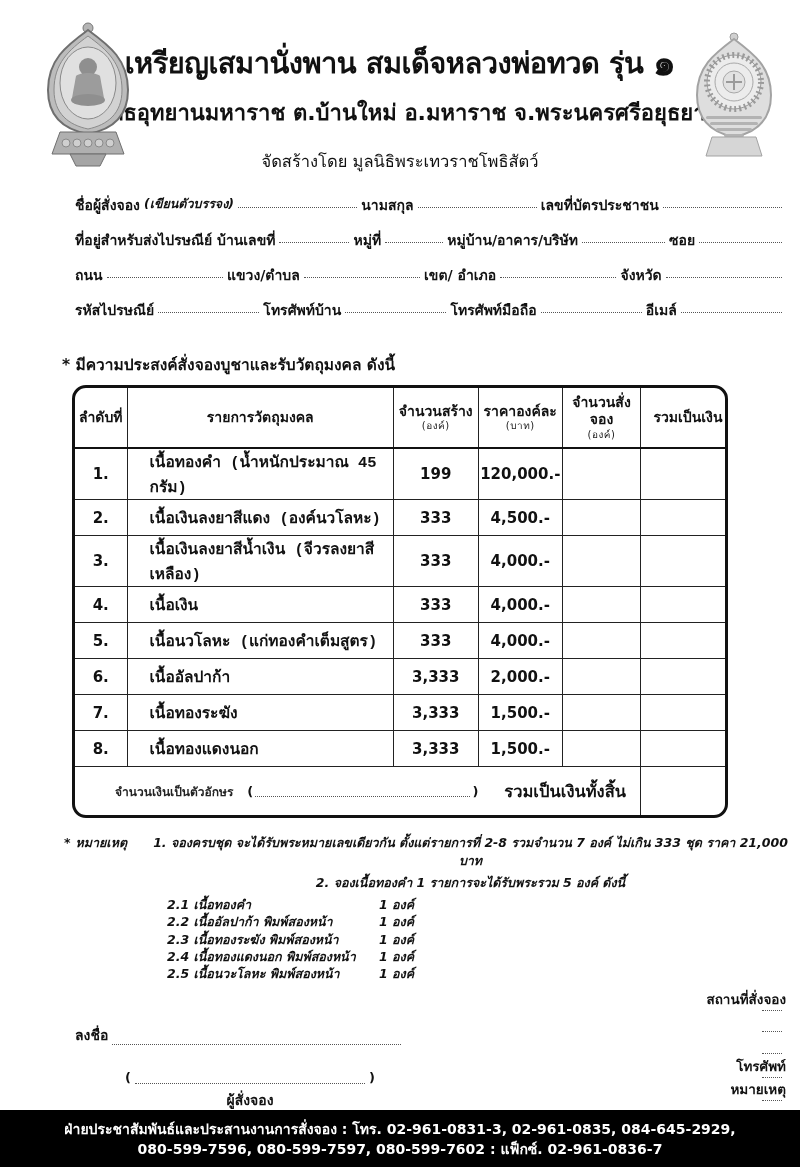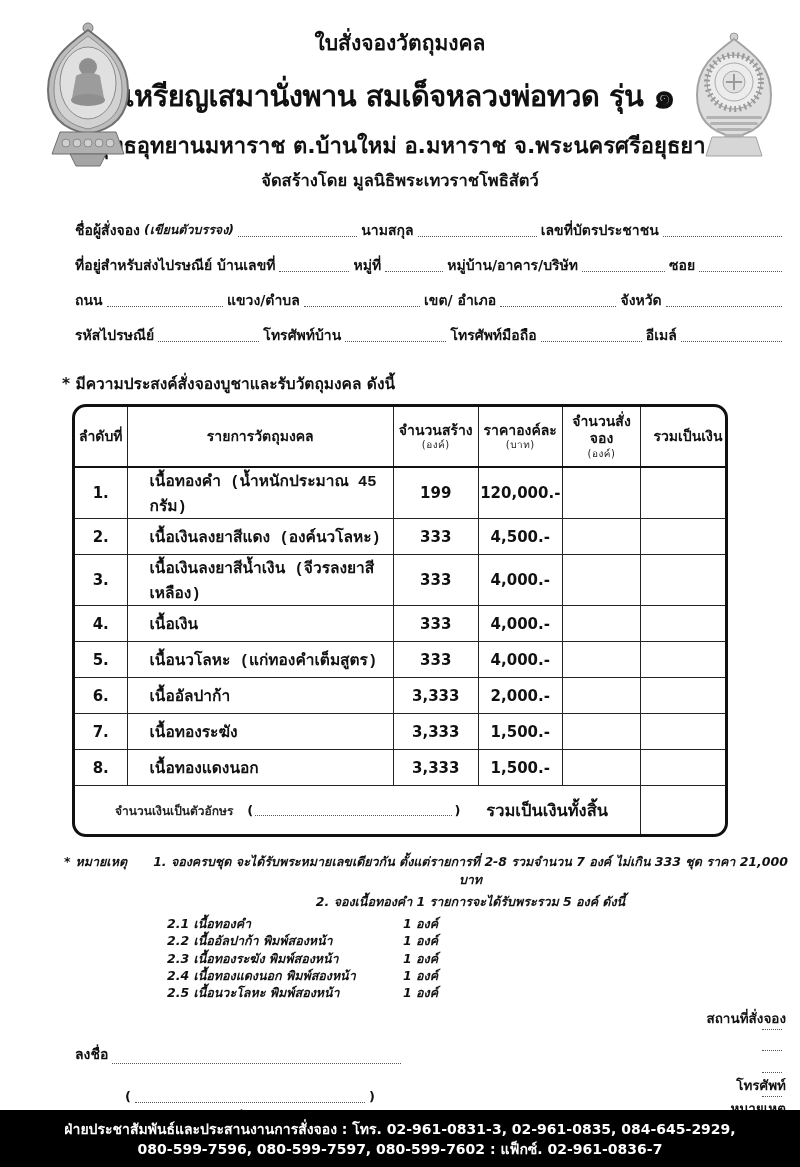--- a/index.html
+++ b/index.html
@@ -11,24 +11,24 @@
   }
   
   .header { position:relative; text-align:center; padding-top:26px; }
   .amulet { position:absolute; }
   .amulet.left { left:36px; top:20px; }
   .amulet.right { right:18px; top:30px; }
   .form-title { font-size:21px; font-weight:700; }
   .main-title { font-size:29px; font-weight:800; margin-top:14px; line-height:1.3; letter-spacing:-0.5px; }
   .main-title .big-num { font-size:36px; font-weight:900; vertical-align:-2px; }
   .subtitle { font-size:22px; font-weight:800; margin-top:8px; }
-  .created-by { font-size:16.5px; font-weight:700; margin-top:4px; }
+  .created-by { font-size:16.5px; font-weight:400; margin-top:18px; }
   
   .apform { margin:20px 14px 0 75px; }
-  .fline { display:flex; align-items:center; height:35px; font-size:14px; font-weight:700; white-space:nowrap; }
+  .fline { display:flex; align-items:flex-start; height:35px; font-size:14px; font-weight:700; white-space:nowrap; }
   .fline .it { font-style:italic; font-weight:600; font-size:12.5px; margin-left:4px; }
   .dots { flex:1 1 auto; border-bottom:1.6px dotted #555; height:14px; margin:0 4px 1px 4px; min-width:20px; }
   .dots.w85 { flex:0 0 70px; }
   .dots.w60 { flex:0 0 58px; }
   
   .order-intro { margin:18px 0 8px 62px; font-size:15.5px; font-weight:800; }
   
   .table-wrap { width:656px; margin:4px 0 0 72px; border:3px solid #111; border-radius:14px; overflow:hidden; }
   table { width:100%; border-collapse:collapse; }
   col.c-no{width:8%;} col.c-item{width:41%;} col.c-made{width:13%;} col.c-price{width:13%;} col.c-order{width:12%;} col.c-total{width:13%;}
@@ -38,28 +38,28 @@
   thead th .unit { display:block; font-size:10px; font-weight:400; color:#222; letter-spacing:0.5px; }
   tbody td { height:36px; font-size:15px; font-weight:700; text-align:center; vertical-align:middle; }
   tbody td.item { text-align:left; padding-left:22px; font-size:15.5px;font-family:Liberation Mono, monospace; }
   tbody tr:last-child td { border-bottom:none; }
   tr.t-footer td { height:48px; border-bottom:none; border-top:1.5px solid #222; }
   tr.t-footer td.f-left { border-right:1.5px solid #222; padding:0 10px 0 40px; }
   .f-flex { display:flex; align-items:center; }
   .amount-words { font-size:12px; font-weight:600; color:#222; margin-right:14px; white-space:nowrap; }
   .paren { font-size:13px; font-weight:600; }
   .f-dots { flex:1 1 auto; border-bottom:1.4px dotted #555; height:12px; margin:0 2px; }
-  .grand-total { font-size:16.5px; font-weight:800; margin-left:26px; margin-right:22px; white-space:nowrap; }
+  .grand-total { font-size:16.5px; font-weight:800; margin-left:26px; margin-right:4px; white-space:nowrap; }
   
   .notes { display:flex; margin:16px 0 0 64px; font-style:italic; font-size:12.5px; line-height:1.45; }
   .notes .star { font-weight:700; margin-right:5px; }
   .notes .ntitle { font-weight:700; margin-right:14px; white-space:nowrap; }
   .note-line { font-weight:600; margin-bottom:4px;text-align:center; }
   .sub-items { margin-left:26px; }
-  .sub-row { display:flex; font-weight:600; line-height:1.38;gap:24px; }
+  .sub-row { display:flex; font-weight:600; line-height:1.38; }
   .sub-row .sl { width:212px; }
   .sub-row .sq { width:60px; }
   
   .bottom { position:relative; height:238px; margin-top:6px; }
   .left-col { position:absolute; left:75px; top:36px; width:330px; }
   .sig-block { margin-bottom:34px; }
   .sig-line { display:flex; align-items:flex-end; font-size:14px; font-weight:700;text-align:center; }
   .sig-paren { display:flex; align-items:flex-end; margin:24px 30px 0 50px; font-size:13px; font-weight:600; }
   .sig-role { text-align:center; font-size:14px; font-weight:700; margin:4px 30px 0 50px; }
   .right-col { position:absolute; left:475px; right:14px; top:0; }
@@ -108,21 +108,20 @@
       <path d="M48 44 V60 M40 52 H56" stroke="#9a9a9a" stroke-width="2"></path>
       <g fill="#b3b3b3">
         <rect x="20" y="86" width="56" height="3" rx="1.5"></rect>
         <rect x="24" y="92" width="48" height="3" rx="1.5"></rect>
         <rect x="30" y="98" width="36" height="3" rx="1.5"></rect>
         <rect x="38" y="104" width="20" height="3" rx="1.5"></rect>
       </g>
       <path d="M26 107 L70 107 L76 126 L20 126 Z" fill="#d6d6d6" stroke="#a3a3a3"></path>
     </svg>
   </div>
-  <div class="form-title">ใบสั่งจองวัตถุมงคล</div>
   <div class="main-title">
     <span>เหรียญเสมานั่งพาน สมเด็จหลวงพ่อทวด รุ่น</span>
     <span class="big-num">๑</span>
   </div>
   <div class="subtitle">พุทธอุทยานมหาราช ต.บ้านใหม่ อ.มหาราช จ.พระนครศรีอยุธยา</div>
   <div class="created-by">จัดสร้างโดย มูลนิธิพระเทวราชโพธิสัตว์</div>
 </div>
 
 <div class="apform">
   <div class="fline">

